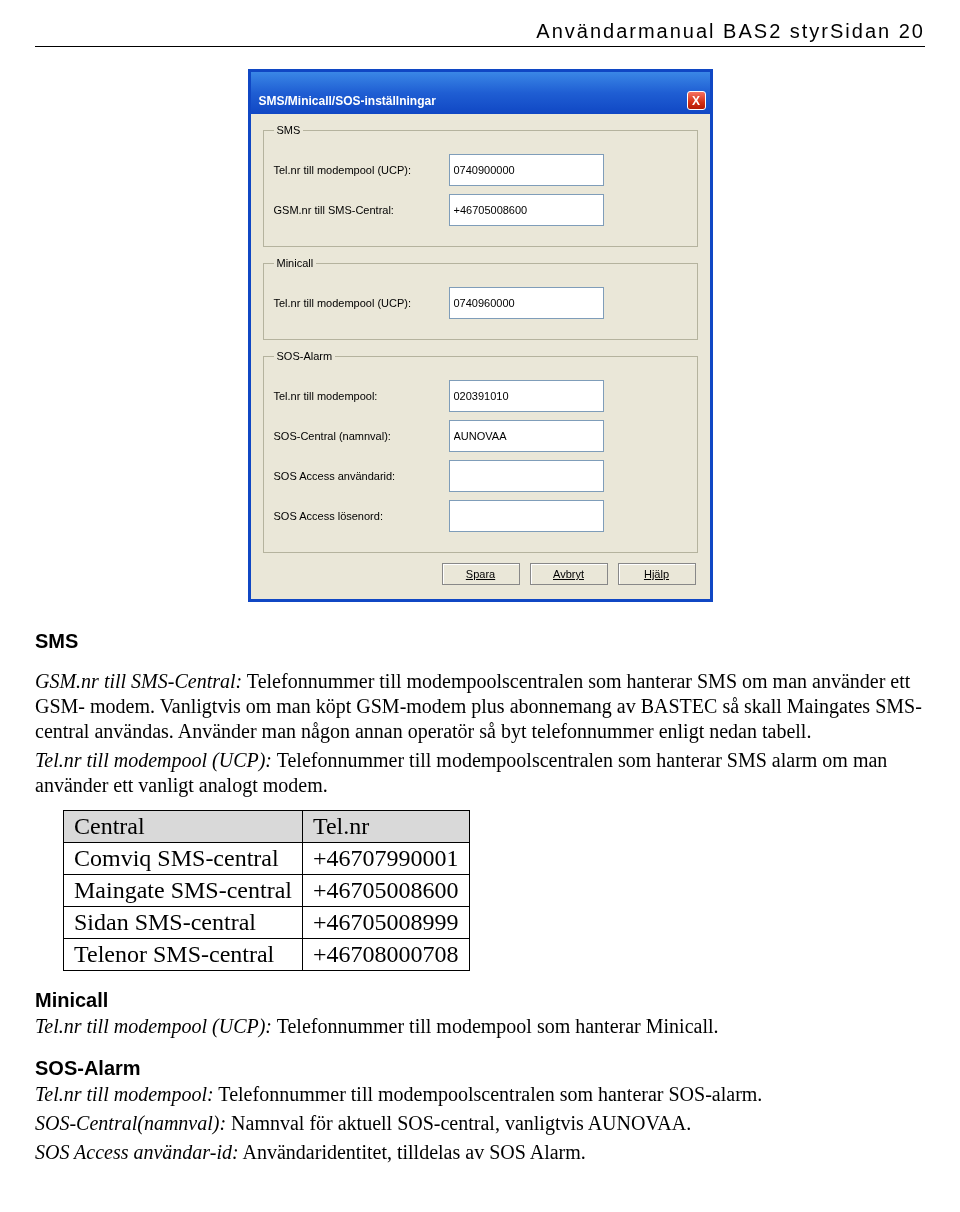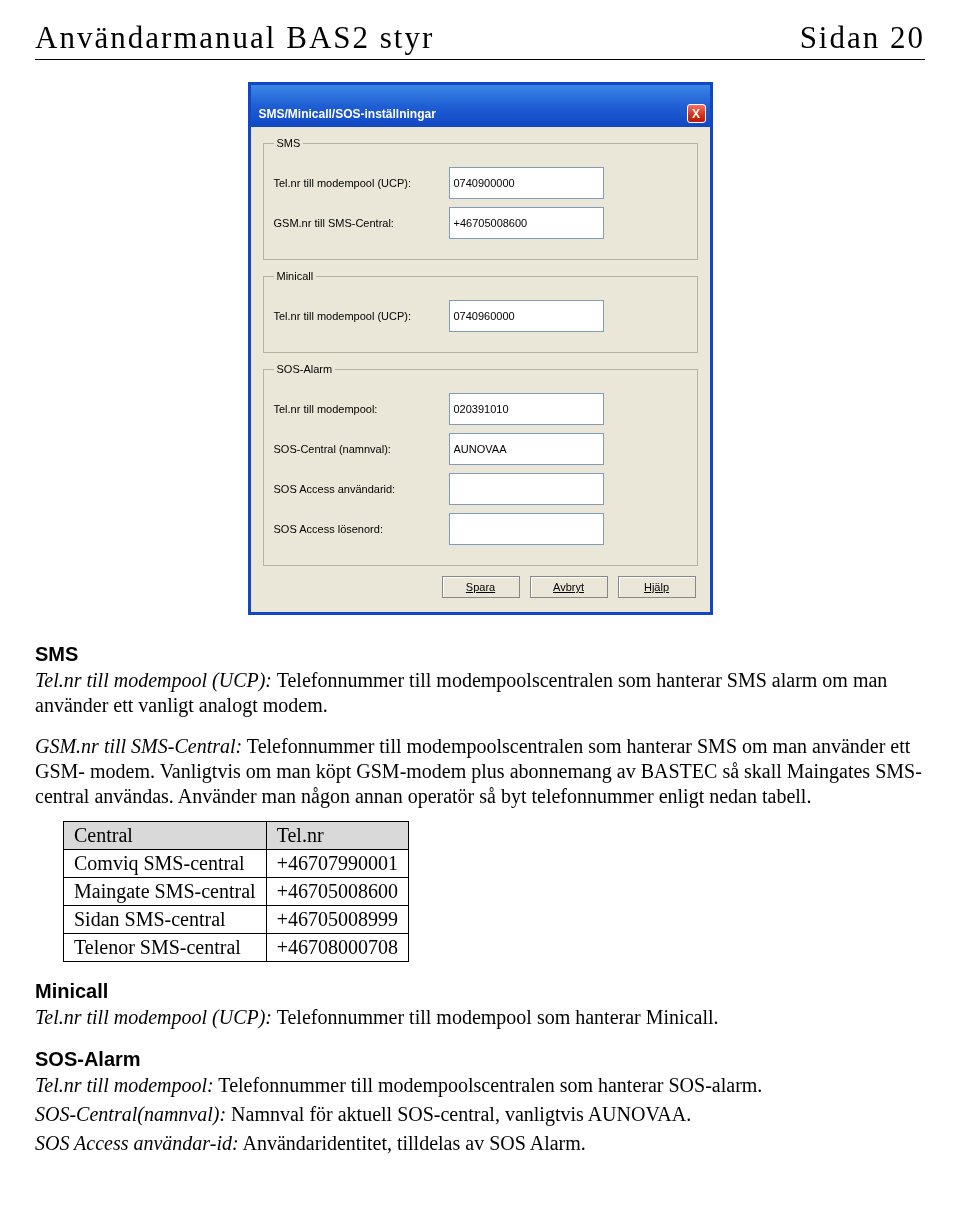--- a/index.html
+++ b/index.html
@@ -7,27 +7,27 @@
     margin: 0;
     padding: 20px 35px;
     font-family: "Times New Roman", Times, serif;
     background: #fff;
     color: #000;
     font-size: 20px;
     width: 960px;
   }
   .page-header {
     display: flex;
-    justify-content: space-between;
+    justify-content: flex-end;
     border-bottom: 1.5px solid #000;
     padding-bottom: 3px;
     margin-bottom: 22px;
-    font-family: Liberation Serif, serif;
+    font-family: Liberation Sans, sans-serif;
     letter-spacing: 2px;
-    font-size: 31px;
+    font-size: 20px;
   }
   .dialog-wrap {
     display: flex;
     justify-content: center;
     margin: 5px 0 28px;
   }
   .dialog {
     width: 465px;
     border: 3px solid #1047c4;
     background: #eae7d8;
@@ -106,21 +106,21 @@
   .section-h {
     font-family: Arial, Helvetica, sans-serif;
     font-weight: bold;
     font-size: 20px;
     margin: 18px 0 2px;
   }
   .italic { font-style: italic; }
   table.sms-centrals {
     border-collapse: collapse;
     margin: 12px 8px 0 28px;
-    font-size: 20px;
+    font-size: 24px;
   }
   table.sms-centrals th, table.sms-centrals td {
     border: 1px solid #000;
     padding: 2px 10px;
     text-align: left;
     font-weight: normal;
   }
   table.sms-centrals th { background: #d9d9d9; }
 </style>
 </head>
@@ -186,25 +186,25 @@
         <button class="win-btn">Avbryt</button>
         <button class="win-btn">Hjälp</button>
       </div>
     </div>
   </div>
 </div>
 
 <div class="body-text">
 
   <div class="section-h">SMS</div>
-  <p>
-    <span class="italic">Tel.nr till modempool (UCP):</span><span> Telefonnummer till modempoolscentralen som hanterar SMS alarm om man använder ett vanligt analogt modem.</span>
-  </p>
   <p style="margin-top:16px">
     <span class="italic">GSM.nr till SMS-Central:</span><span> Telefonnummer till modempoolscentralen som hanterar SMS om man använder ett GSM- modem. Vanligtvis om man köpt GSM-modem plus abonnemang av BASTEC så skall Maingates SMS-central användas. Använder man någon annan operatör så byt telefonnummer enligt nedan tabell.</span>
+  </p>
+  <p>
+    <span class="italic">Tel.nr till modempool (UCP):</span><span> Telefonnummer till modempoolscentralen som hanterar SMS alarm om man använder ett vanligt analogt modem.</span>
   </p>
 
   <table class="sms-centrals">
     <tbody>
         <tr>
       <th>Central</th>
       <th>Tel.nr</th>
     </tr>
     <tr>
       <td>Comviq SMS-central</td>

